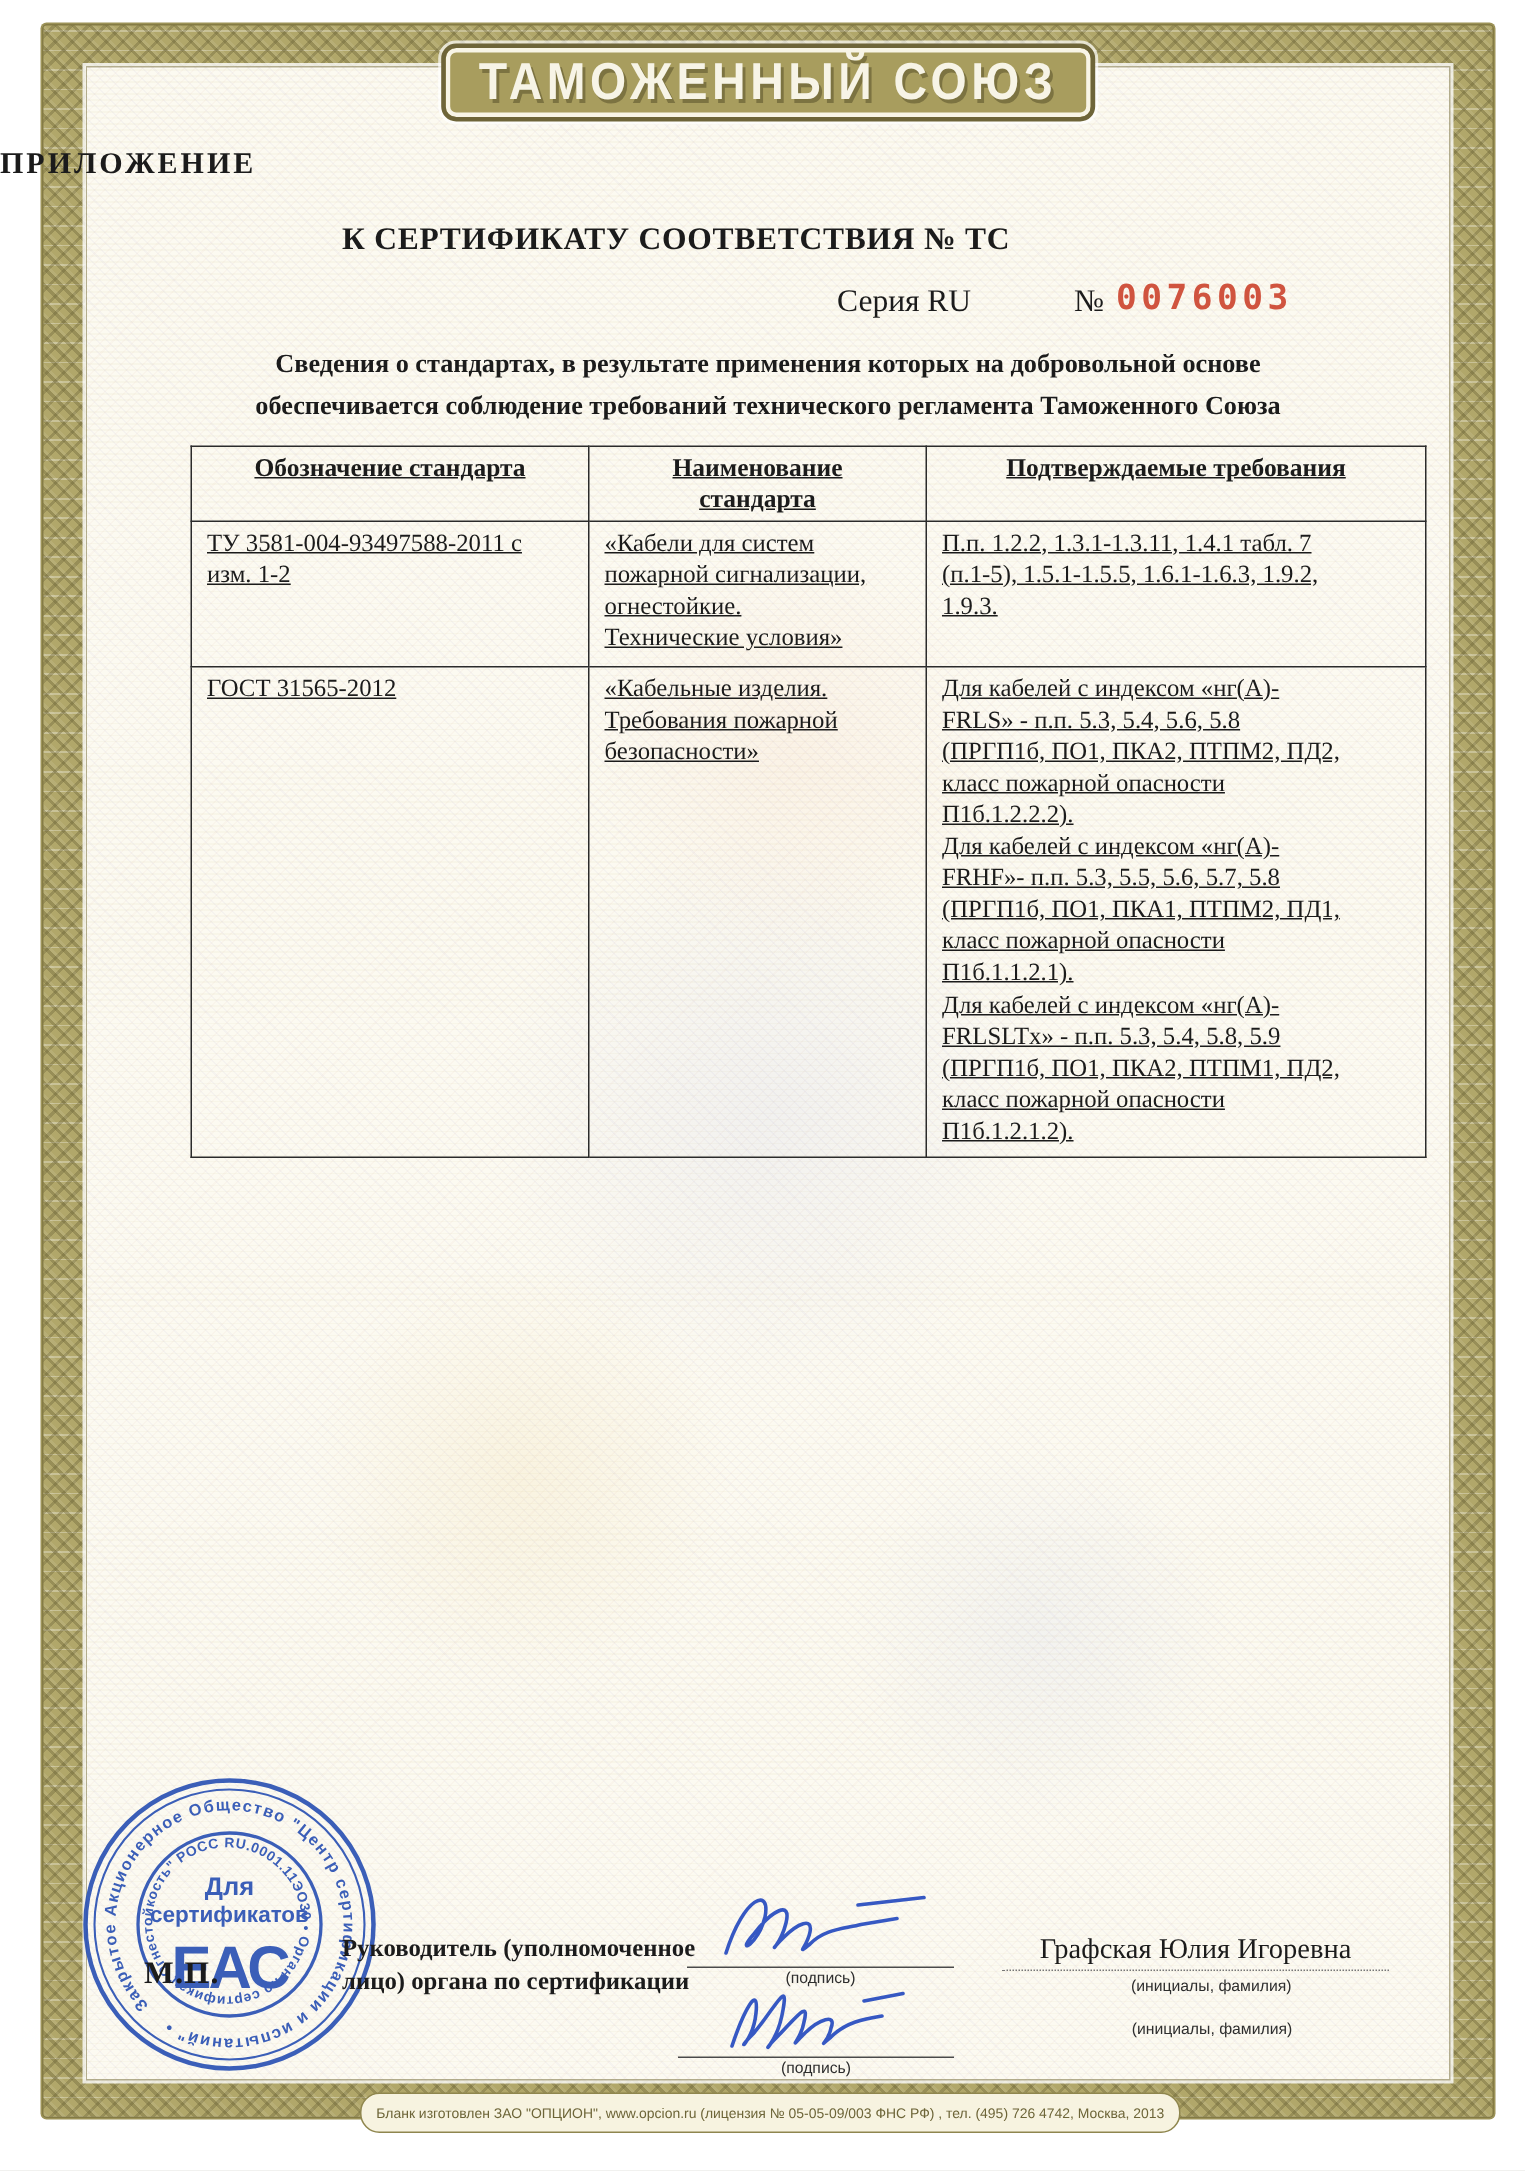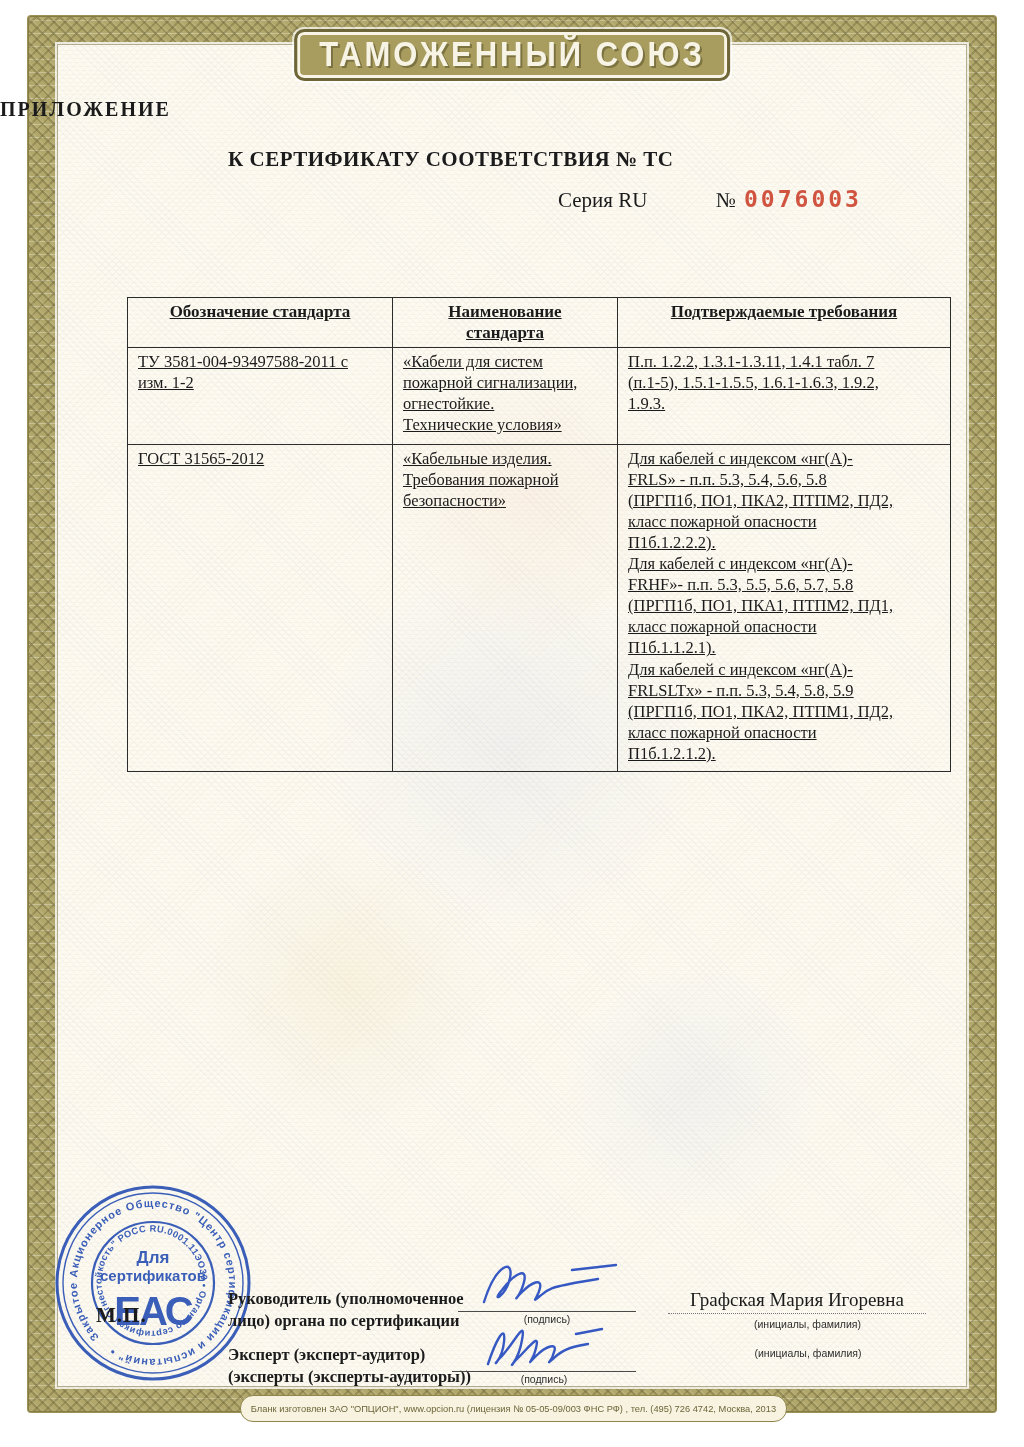--- a/index.html
+++ b/index.html
@@ -141,20 +141,22 @@
   </div>
 
   <h1 class="title">ПРИЛОЖЕНИЕ</h1>
 
   <div class="subtitle">К СЕРТИФИКАТУ СООТВЕТСТВИЯ  № ТС</div>
 
   <div class="series-label">Серия RU</div>
   <div class="numero">№</div>
   <div class="serial">0076003</div>
 
+  <p class="intro">Сведения о стандартах, в результате применения которых на добровольной основе
+обеспечивается соблюдение требований технического регламента Таможенного Союза</p>
 
   <table class="standards">
     <colgroup>
         <col class="c1">
         <col class="c2">
         <col class="c3">
       </colgroup>
     <thead>
       <tr>
         <th class="pre">Обозначение стандарта</th>
@@ -221,26 +223,24 @@
   <div class="mp">М.П.</div>
 
   <div class="sig-label l1">Руководитель (уполномоченное
 лицо) органа по сертификации</div>
   <svg class="autograph a1" width="175" height="62" viewBox="0 0 175 62">
     <path d="M16,50 C28,12 46,6 42,26 C38,44 22,52 34,38 C46,22 60,14 56,30 C52,46 42,52 54,40 C64,30 74,26 72,36 C70,46 62,52 72,44 C82,34 94,34 106,31 L130,27 M104,18 L148,13"></path>
   </svg>
   <div class="sig-line s1"></div>
   <div class="sig-caption c1">(подпись)</div>
   <div class="name-block n1">
-    <span class="name">Графская Мария Игоревна</span>
+    <span class="name">Графская Юлия Игоревна</span>
     <span class="ncap">(инициалы, фамилия)</span>
   </div>
 
-  <div class="sig-label l2">Эксперт (эксперт-аудитор)
-(эксперты (эксперты-аудиторы))</div>
   <svg class="autograph a2" width="155" height="66" viewBox="0 0 155 66">
     <path d="M10,56 C18,32 28,14 26,34 C24,54 10,62 24,48 C38,32 48,10 44,32 C40,56 26,64 40,50 C52,38 62,24 58,40 C56,52 46,60 58,48 C68,38 80,34 76,44 C74,54 66,58 76,50 C86,40 98,38 110,36 M98,26 L124,21"></path>
   </svg>
   <div class="sig-line s2"></div>
   <div class="sig-caption c2">(подпись)</div>
   <div class="name-block n2">
     <span class="ncap">(инициалы, фамилия)</span>
   </div>
 
   <div class="imprint">

